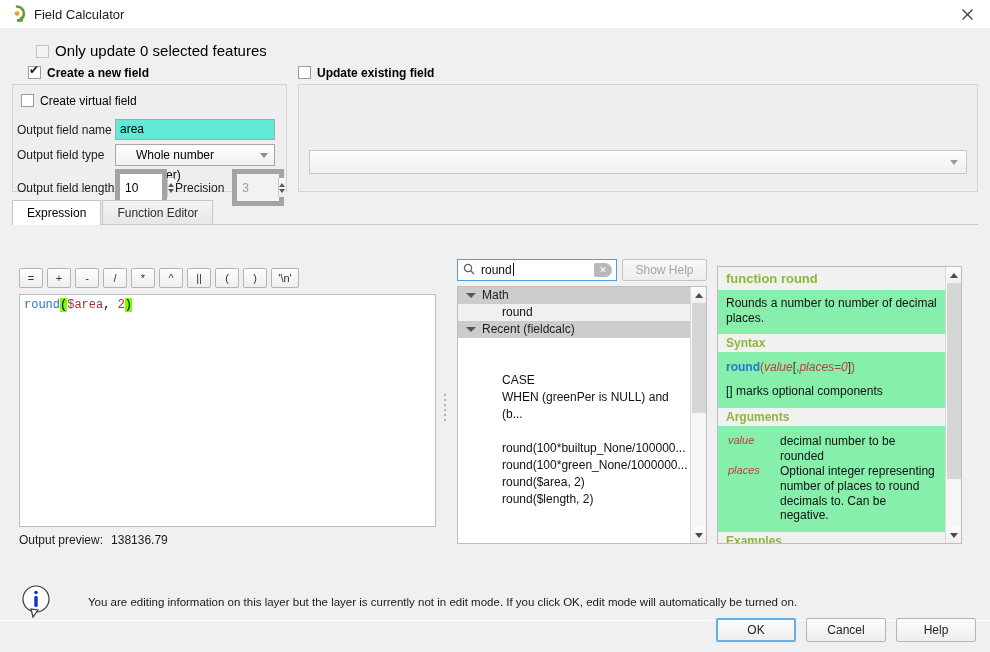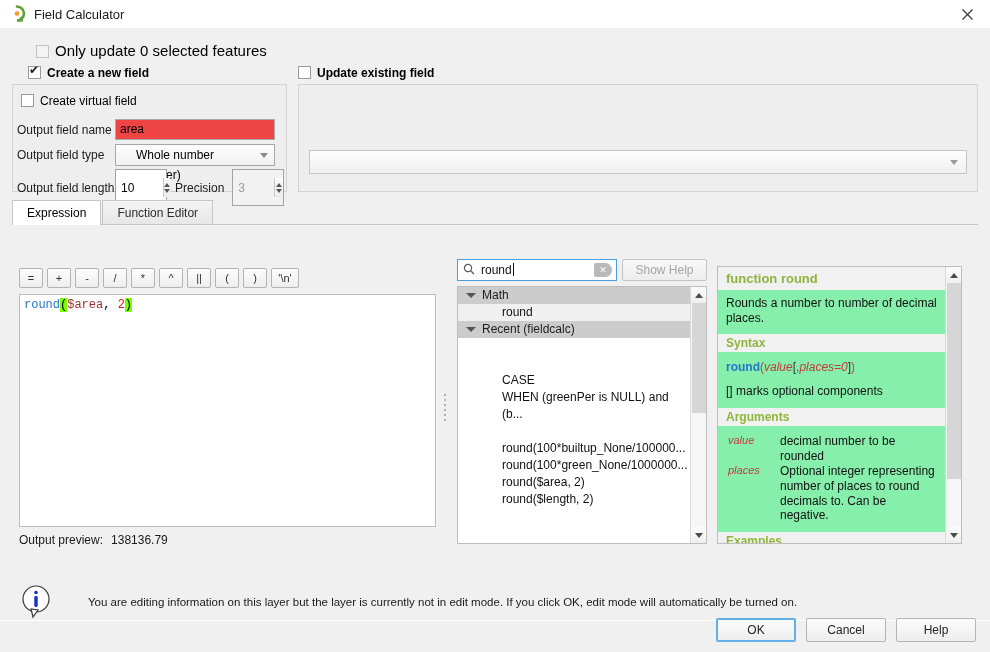--- a/index.html
+++ b/index.html
@@ -62,37 +62,37 @@
     position:absolute; left:298px; top:56px; width:680px; height:108px;
     border:1px solid #d3d3d3; background:#eeeeee;
   }
 
   .virtual-row { position:absolute; left:8px; top:9px; }
 
   .form-row { position:absolute; display:flex; align-items:center; }
   .form-label { font-size:12px; color:#1c1c1c; }
 
   .txtbox {
-    border:1px solid #a8a8a8; background:#ef4444;
+    border:1px solid #a8a8a8; background:#5eead4;
     height:21px; line-height:19px; padding:0 4px;
     font-size:12px; color:#000;
   }
   .combo {
     border:1px solid #a8a8a8;
     background: linear-gradient(to bottom,#fdfdfd 0%, #f1f1f1 100%);
     height:22px; line-height:20px; padding:0 20px;
     font-size:12px; color:#000; position:relative;
   }
   .combo .arrow {
     position:absolute; right:6px; top:8px;
     border-left:4px solid transparent; border-right:4px solid transparent;
     border-top:5px solid #8a8a8a;
   }
   .spin {
-    border:1px solid #a3a3a3; background:#fff; height:37px;
+    border:5px solid #a3a3a3; background:#fff; height:37px;
     display:flex; align-items:center; position:relative;gap:29px;
   }
   .spin .val { padding-left:5px; font-size:12px; flex:1; }
   .spin.dis { background:#f2f2f2; }
   .spin.dis .val { color:#9d9d9d; }
   .spin .btns {
     width:16px; height:19px; border-left:1px solid #c8c8c8;
     background:linear-gradient(to bottom,#fbfbfb,#ececec);
     display:flex; flex-direction:column; align-items:center; justify-content:center;
   }

